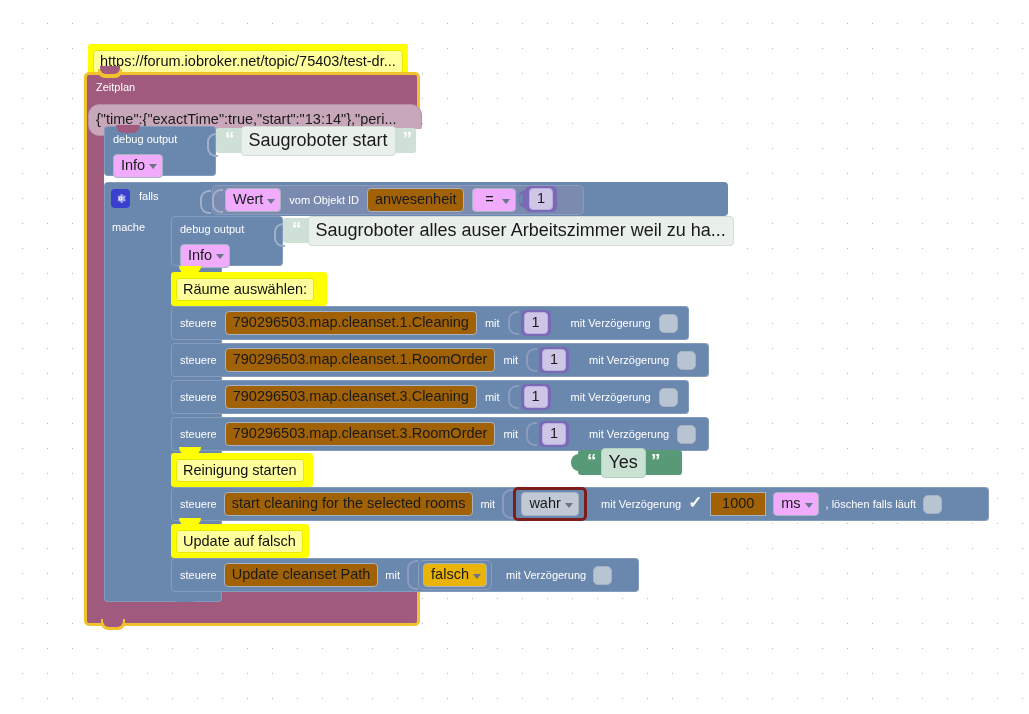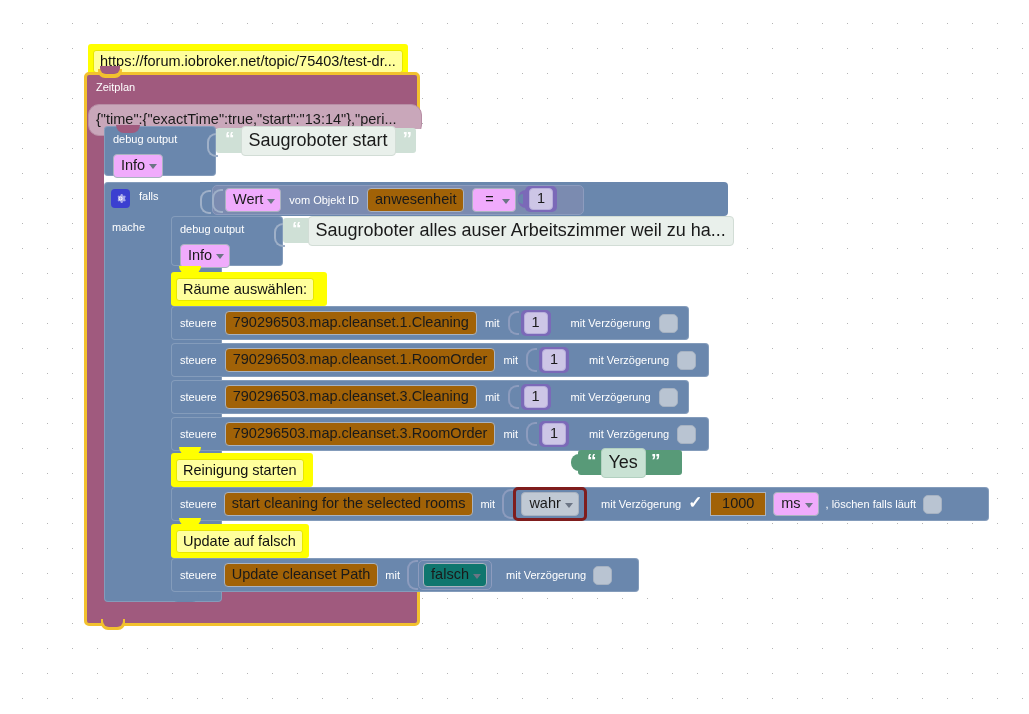--- a/index.html
+++ b/index.html
@@ -348,21 +348,21 @@
   </div>
 
   <div class="stmt" style="left:171px;top:558px;width:468px;height:34px;">
     <div class="row" style="gap:7px;">
       <span class="lbl">steuere</span>
       <span class="field">Update cleanset Path</span>
       <span class="lbl">mit</span>
       <span class="ctab" style="position:relative;left:0;top:0;display:inline-block;height:26px;"></span>
       <span style="position:relative;left:-7px;display:inline-flex;align-items:center;justify-content:center;
                    width:72px;height:28px;background:#6a87ad;border:1px solid #8d9cbe;border-radius:5px;">
-        <span class="field drop" style="background:#0f766e;">falsch</span>
+        <span class="field drop" style="background:#eab308;">falsch</span>
       </span>
       <span class="lbl">mit Verzögerung</span>
       <span class="cbx"></span>
     </div>
   </div>
 
   <div style="position:absolute;left:171px;top:592px;width:28px;height:10px;background:#6a87ad;border-radius:0 0 7px 7px;"></div>
 
 </div>
 

